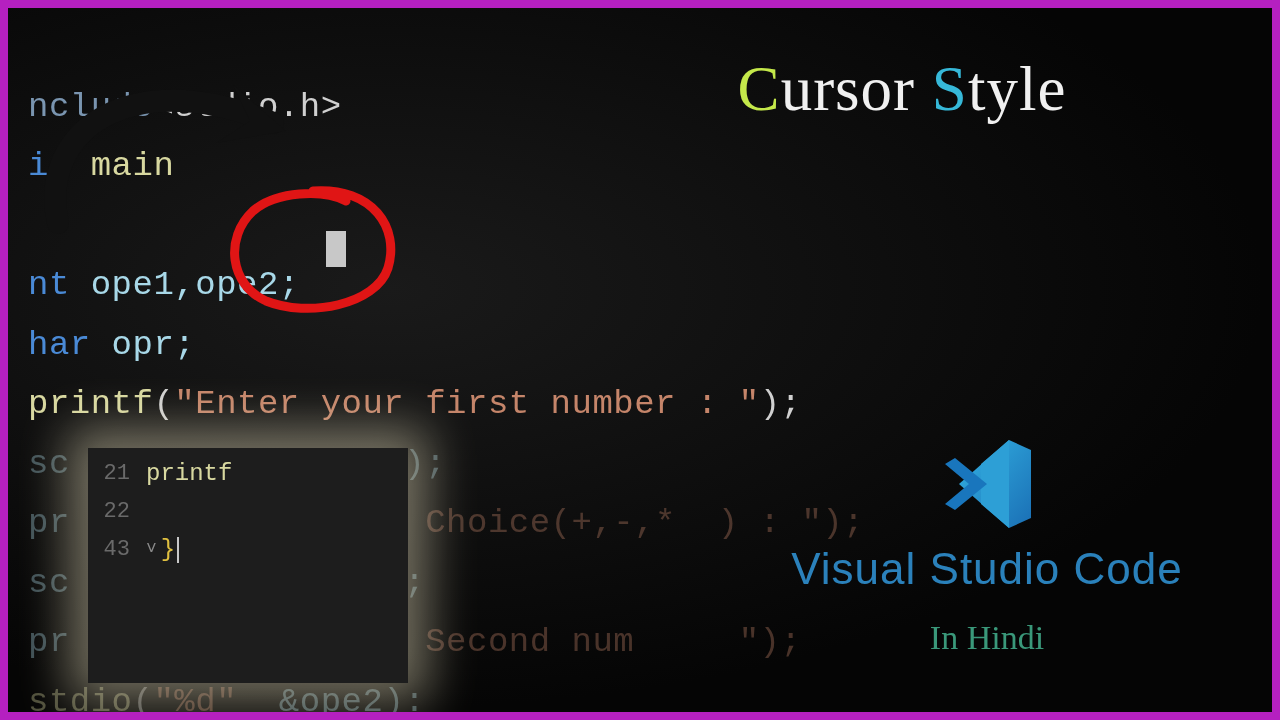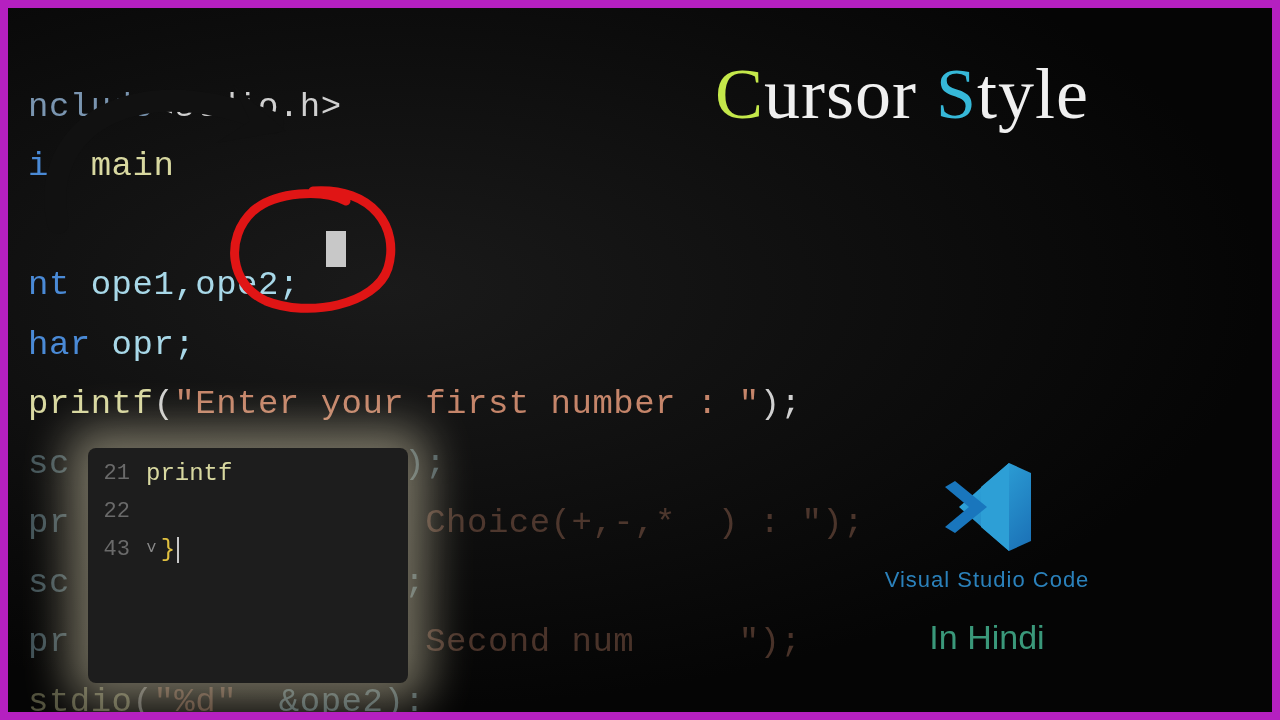--- a/index.html
+++ b/index.html
@@ -62,21 +62,20 @@
   .arrow svg { width: 100%; height: 100%; overflow: visible; }
 
   
   .inset {
     position: absolute;
     top: 440px; left: 80px;
     width: 320px; height: 235px;
     background: #1d1d1d;
     box-shadow: 0 0 45px 20px rgba(245, 235, 200, 0.45);
     padding: 6px 10px;
-    border-radius: 8px;
   }
   .inset-row {
     display: flex;
     align-items: center;
     font-size: 24px;
     line-height: 1.65;
     color: #6a7a8a;
   }
   .ln { width: 48px; text-align: right; color: #6a6a6a; font-size: 22px; padding-right: 16px; }
   .inset .code { flex: 1; white-space: pre; }
@@ -95,44 +94,44 @@
   .title {
     position: absolute;
     top: 55px; right: 40px;
     width: 660px;
     text-align: center;
     font-family: 'Segoe Script', 'Comic Sans MS', cursive;
     color: #f0f0f0;
     pointer-events: none;
   }
   .title .line1 { font-size: 110px; letter-spacing: 2px; }
-  .title .line2 { font-size: 72px; letter-spacing: 1px; margin-top: -10px; }
+  .title .line2 { font-size: 63px; letter-spacing: 1px; margin-top: -10px; }
   .title .hl-C { color: #c4e84a; }
   .title .hl-S { color: #36b8d8; }
 
   
   .vscode-block {
     position: absolute;
     bottom: 55px; right: 70px;
     width: 430px;
     text-align: center;
   }
   .vscode-logo {
     width: 100px; height: 100px;
     margin: 0 auto 10px;
   }
   .vscode-label {
     font-family: 'Segoe UI', sans-serif;
-    font-size: 22px;
+    font-size: 44px;
     color: #2f8fcf;
     letter-spacing: 1px;
     opacity: 0.9;
   }
   .hindi {
-    font-family: Liberation Sans, sans-serif;
+    font-family: Liberation Serif, serif;
     font-size: 34px;
     color: #3a987a;
     margin-top: 25px;
   }
 </style>
 </head>
 <body>
 
 <div class="frame">
 

